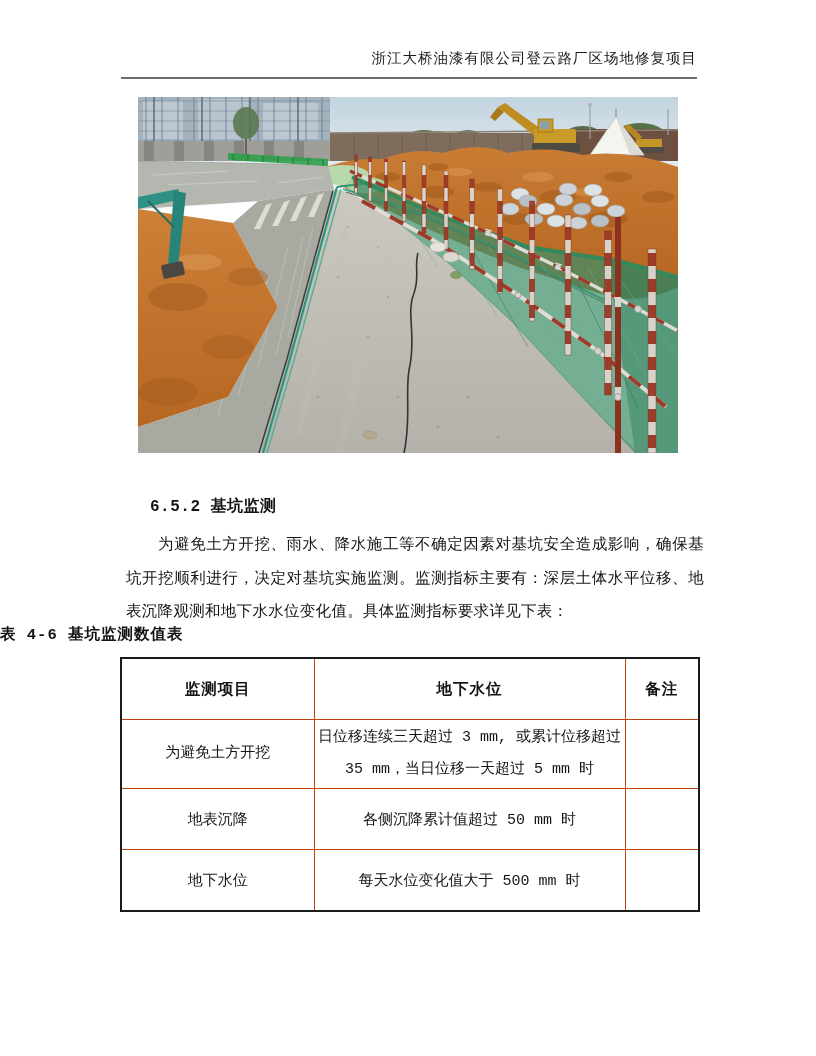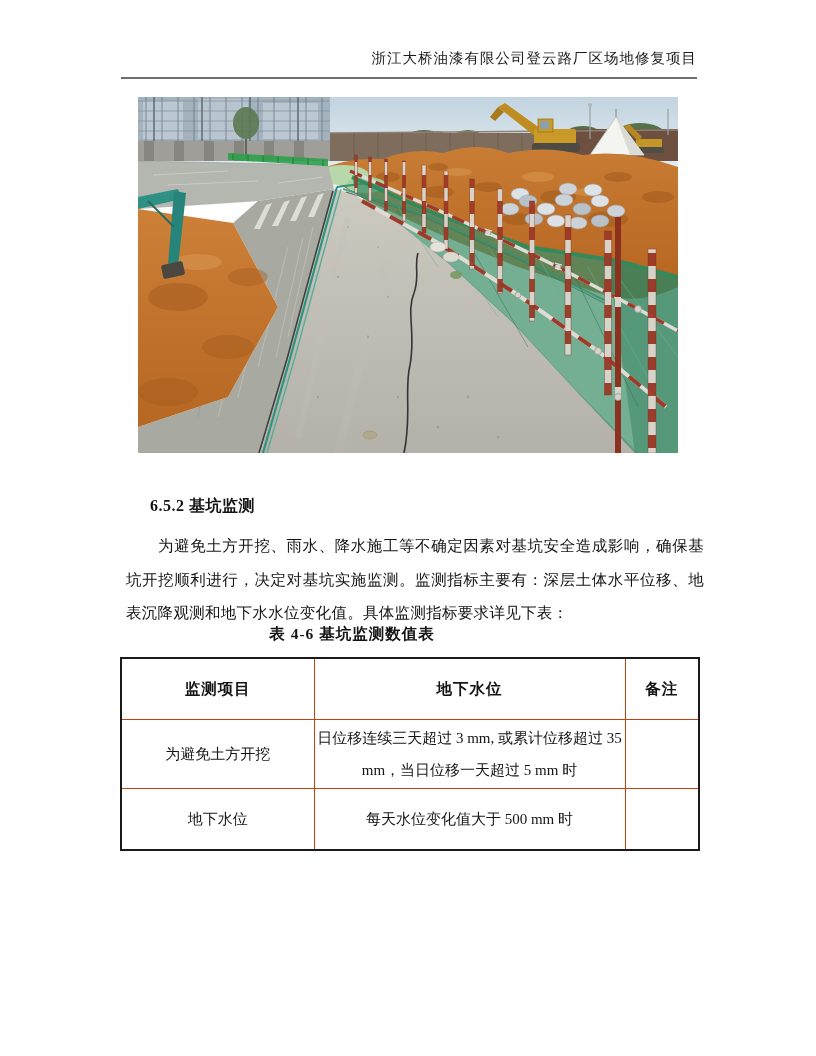--- a/index.html
+++ b/index.html
@@ -1,29 +1,29 @@
 <!DOCTYPE html>
 <html><head>
 <meta charset="utf-8">
 <style>
   html,body{margin:0;padding:0;background:#e8e8e8;}
   .page{position:relative;width:816px;height:1056px;margin:0 auto;background:#ffffff;overflow:hidden;
-        font-family:Liberation Serif, serif;color:#141414;}
+        font-family:Liberation Mono, monospace;color:#141414;}
   .header-text{position:absolute;top:49px;left:121px;width:576px;text-align:right;
                font-size:14.5px;letter-spacing:1px;color:#1c1c1c;}
   .header-rule{position:absolute;top:77px;left:121px;width:576px;height:0;
                border-top:2px solid #6e6e6e;}
   .photo{position:absolute;top:97px;left:138px;width:540px;height:356px;overflow:hidden;}
   .photo svg{display:block;}
   .fig-caption{position:absolute;top:464px;left:0;width:816px;text-align:center;
                font-weight:bold;font-size:15.5px;letter-spacing:1px;}
   .sec-heading{position:absolute;top:496px;left:150px;font-weight:bold;font-size:16px;letter-spacing:.5px;text-align:right;}
   .body-para{position:absolute;top:523px;left:120px;width:578px;margin:6px;
              font-size:15.5px;line-height:33.5px;text-align:justify;text-indent:32px;letter-spacing:.3px;}
-  .tbl-caption{position:absolute;top:624px;left:0;width:704px;text-align:center;
+  .tbl-caption{position:absolute;top:624px;left:0;width:704px;
                font-weight:bold;font-size:15.5px;letter-spacing:1px;}
   table.data-table{position:absolute;top:657px;left:120px;width:578px;
                    border-collapse:collapse;table-layout:fixed;border:2px solid #1a1a1a;}
   .data-table th,.data-table td{border:1px solid #c2410c;text-align:center;vertical-align:middle;
                    font-size:15px;padding:2px 2px;overflow:hidden;margin-left:40px;}
   .data-table thead th{height:56px;font-weight:bold;font-size:15.5px;letter-spacing:1px;}
   .data-table tbody tr.r1 td{height:63px;line-height:32px;}
   .data-table tbody tr.r2 td{height:56px;}
   .data-table tbody tr.r3 td{height:56px;}
   .page-number{position:absolute;top:980px;left:0;width:816px;text-align:center;font-size:13px;color:#222;}
@@ -298,20 +298,25 @@
         <th>地下水位</th>
         <th>备注</th>
       </tr>
     </thead>
     <tbody>
       <tr class="r1">
         <td>为避免土方开挖</td>
         <td>日位移连续三天超过 3 mm, 或累计位移超过 35 mm，当日位移一天超过 5 mm 时</td>
         <td></td>
       </tr>
+      <tr class="r2">
+        <td>地表沉降</td>
+        <td>各侧沉降累计值超过 50 mm 时</td>
+        <td></td>
+      </tr>
       <tr class="r3">
         <td>地下水位</td>
         <td>每天水位变化值大于 500 mm 时</td>
         <td></td>
       </tr>
     </tbody>
   </table>
 
 
 </div>

